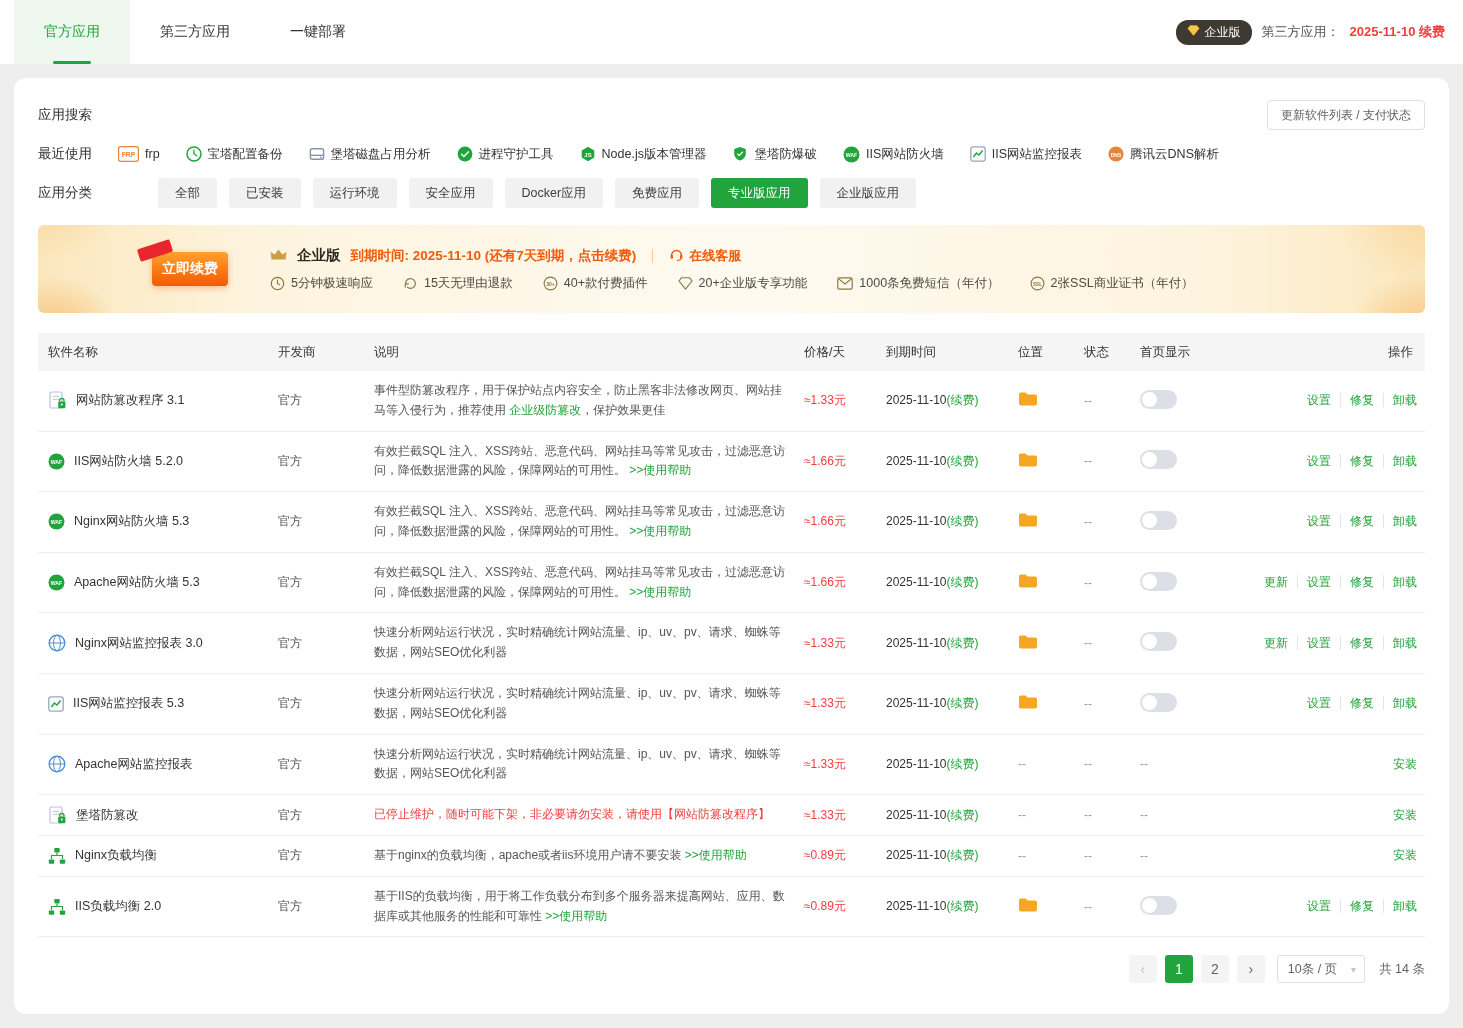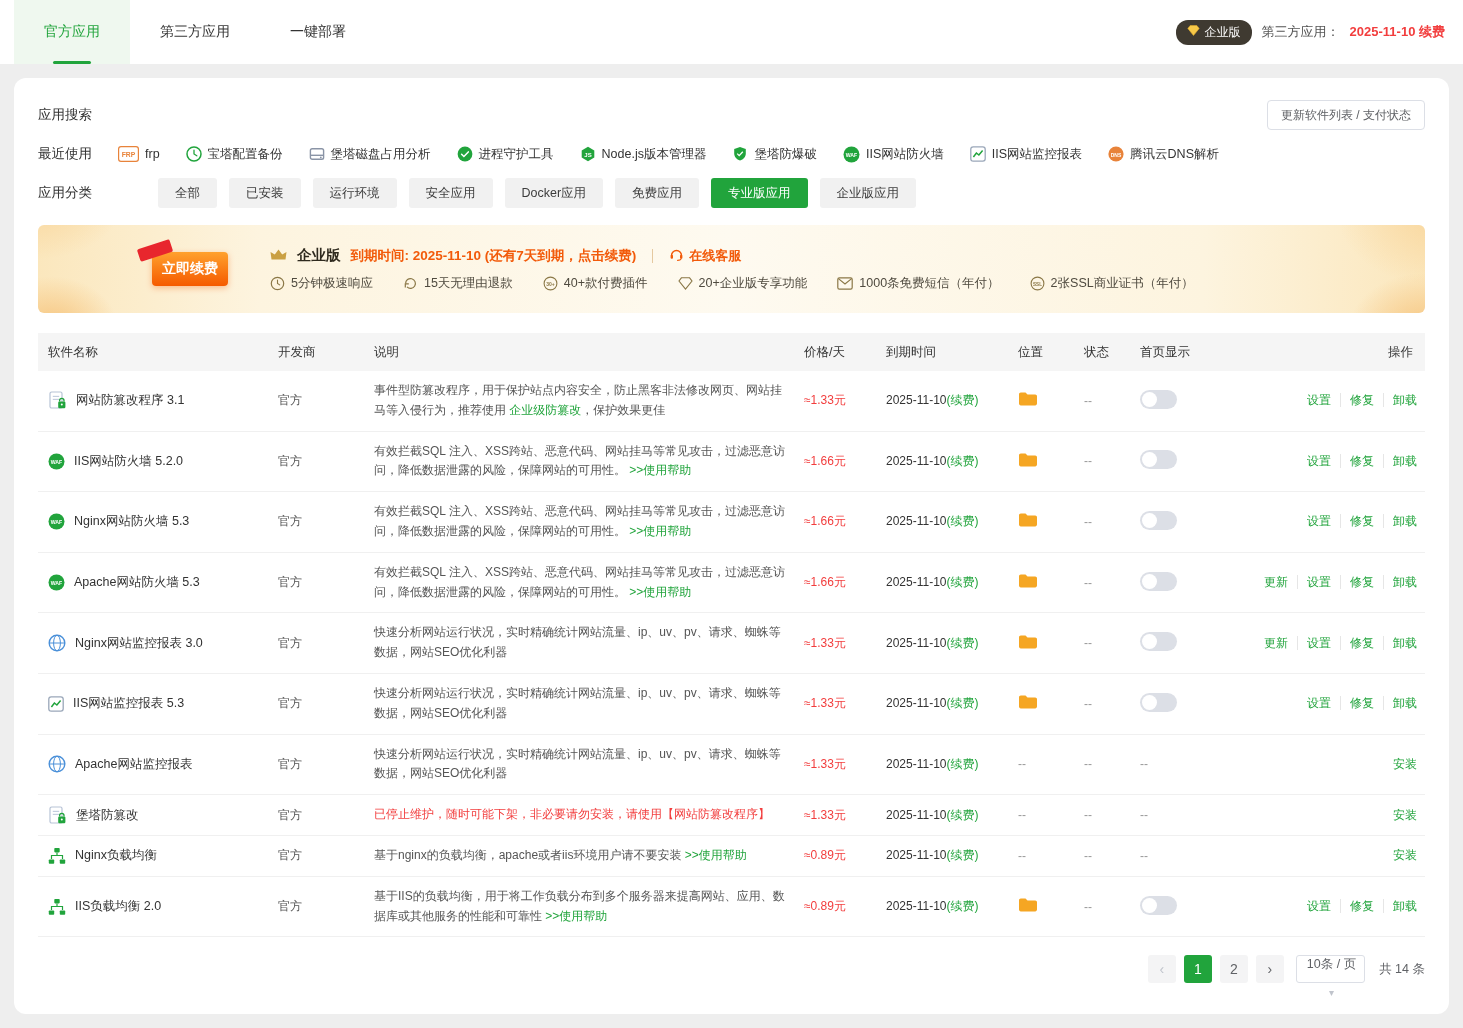--- a/index.html
+++ b/index.html
@@ -85,21 +85,21 @@
   .action-link{color:#21a43c;cursor:pointer;padding:0 9px;}
   .action-link + .action-link{border-left:1px solid #e6e6e6;}
   .action-link:last-child{padding-right:0;}
 
   
   .pagination{display:flex;justify-content:flex-end;align-items:center;gap:8px;margin-top:18px;font-size:12.5px;color:#606266;}
   .pg-btn{min-width:28px;height:28px;border:none;border-radius:3px;background:#f4f4f5;color:#606266;font-size:14px;cursor:pointer;}
   .pg-prev{color:#c0c4cc;}
   .pg-btn.active{background:#21a43c;color:#fff;}
   #pg-pages{display:inline-flex;gap:8px;}
-  .pg-size{height:28px;border:1px solid #dcdfe6;border-radius:3px;display:inline-flex;align-items:center;gap:14px;padding:0 8px 0 10px;color:#606266;cursor:pointer;margin-left:4px;background:#fff;flex-direction:column;}
+  .pg-size{height:28px;border:1px solid #dcdfe6;border-radius:3px;display:inline-flex;align-items:center;gap:14px;padding:0 8px 0 10px;color:#606266;cursor:pointer;margin-left:4px;background:#fff;}
   .caret{color:#c0c4cc;font-size:10px;}
   .pg-total{margin-left:6px;}
 </style>
 </head>
 <body>
 
 <div class="topbar">
   <div class="tabs" id="tabs">
       <div class="tab active">官方应用</div>
       <div class="tab">第三方应用</div>

